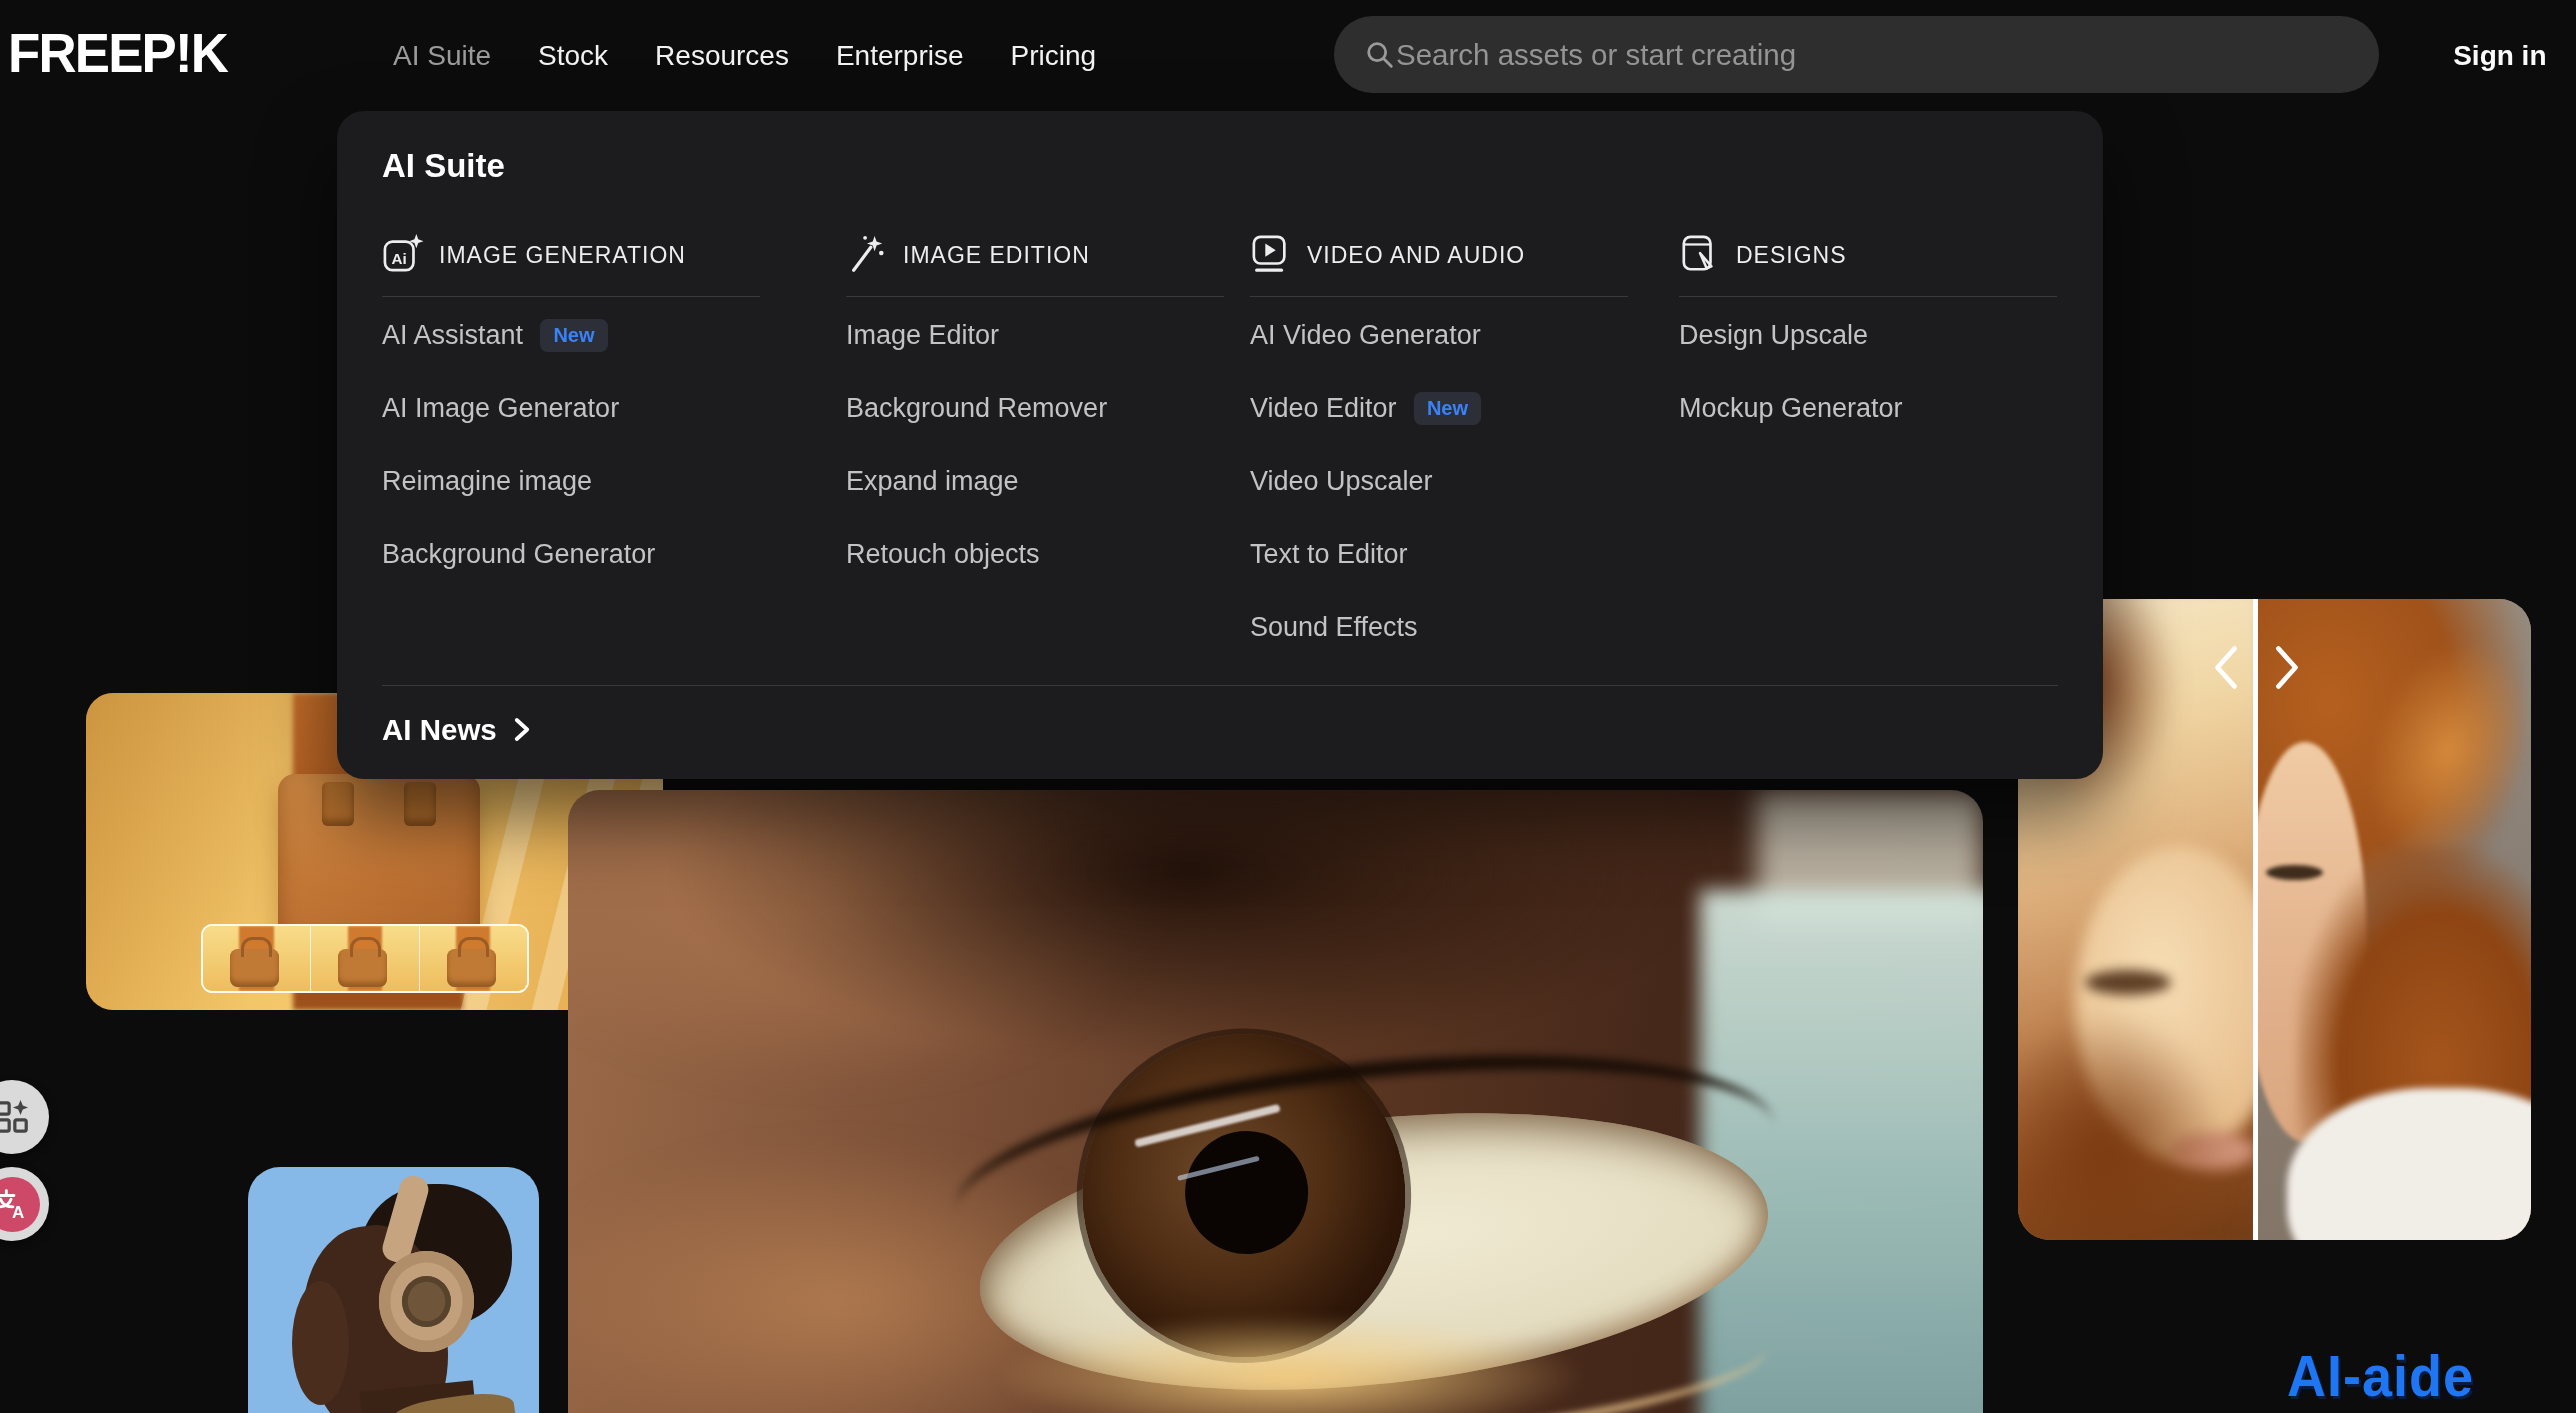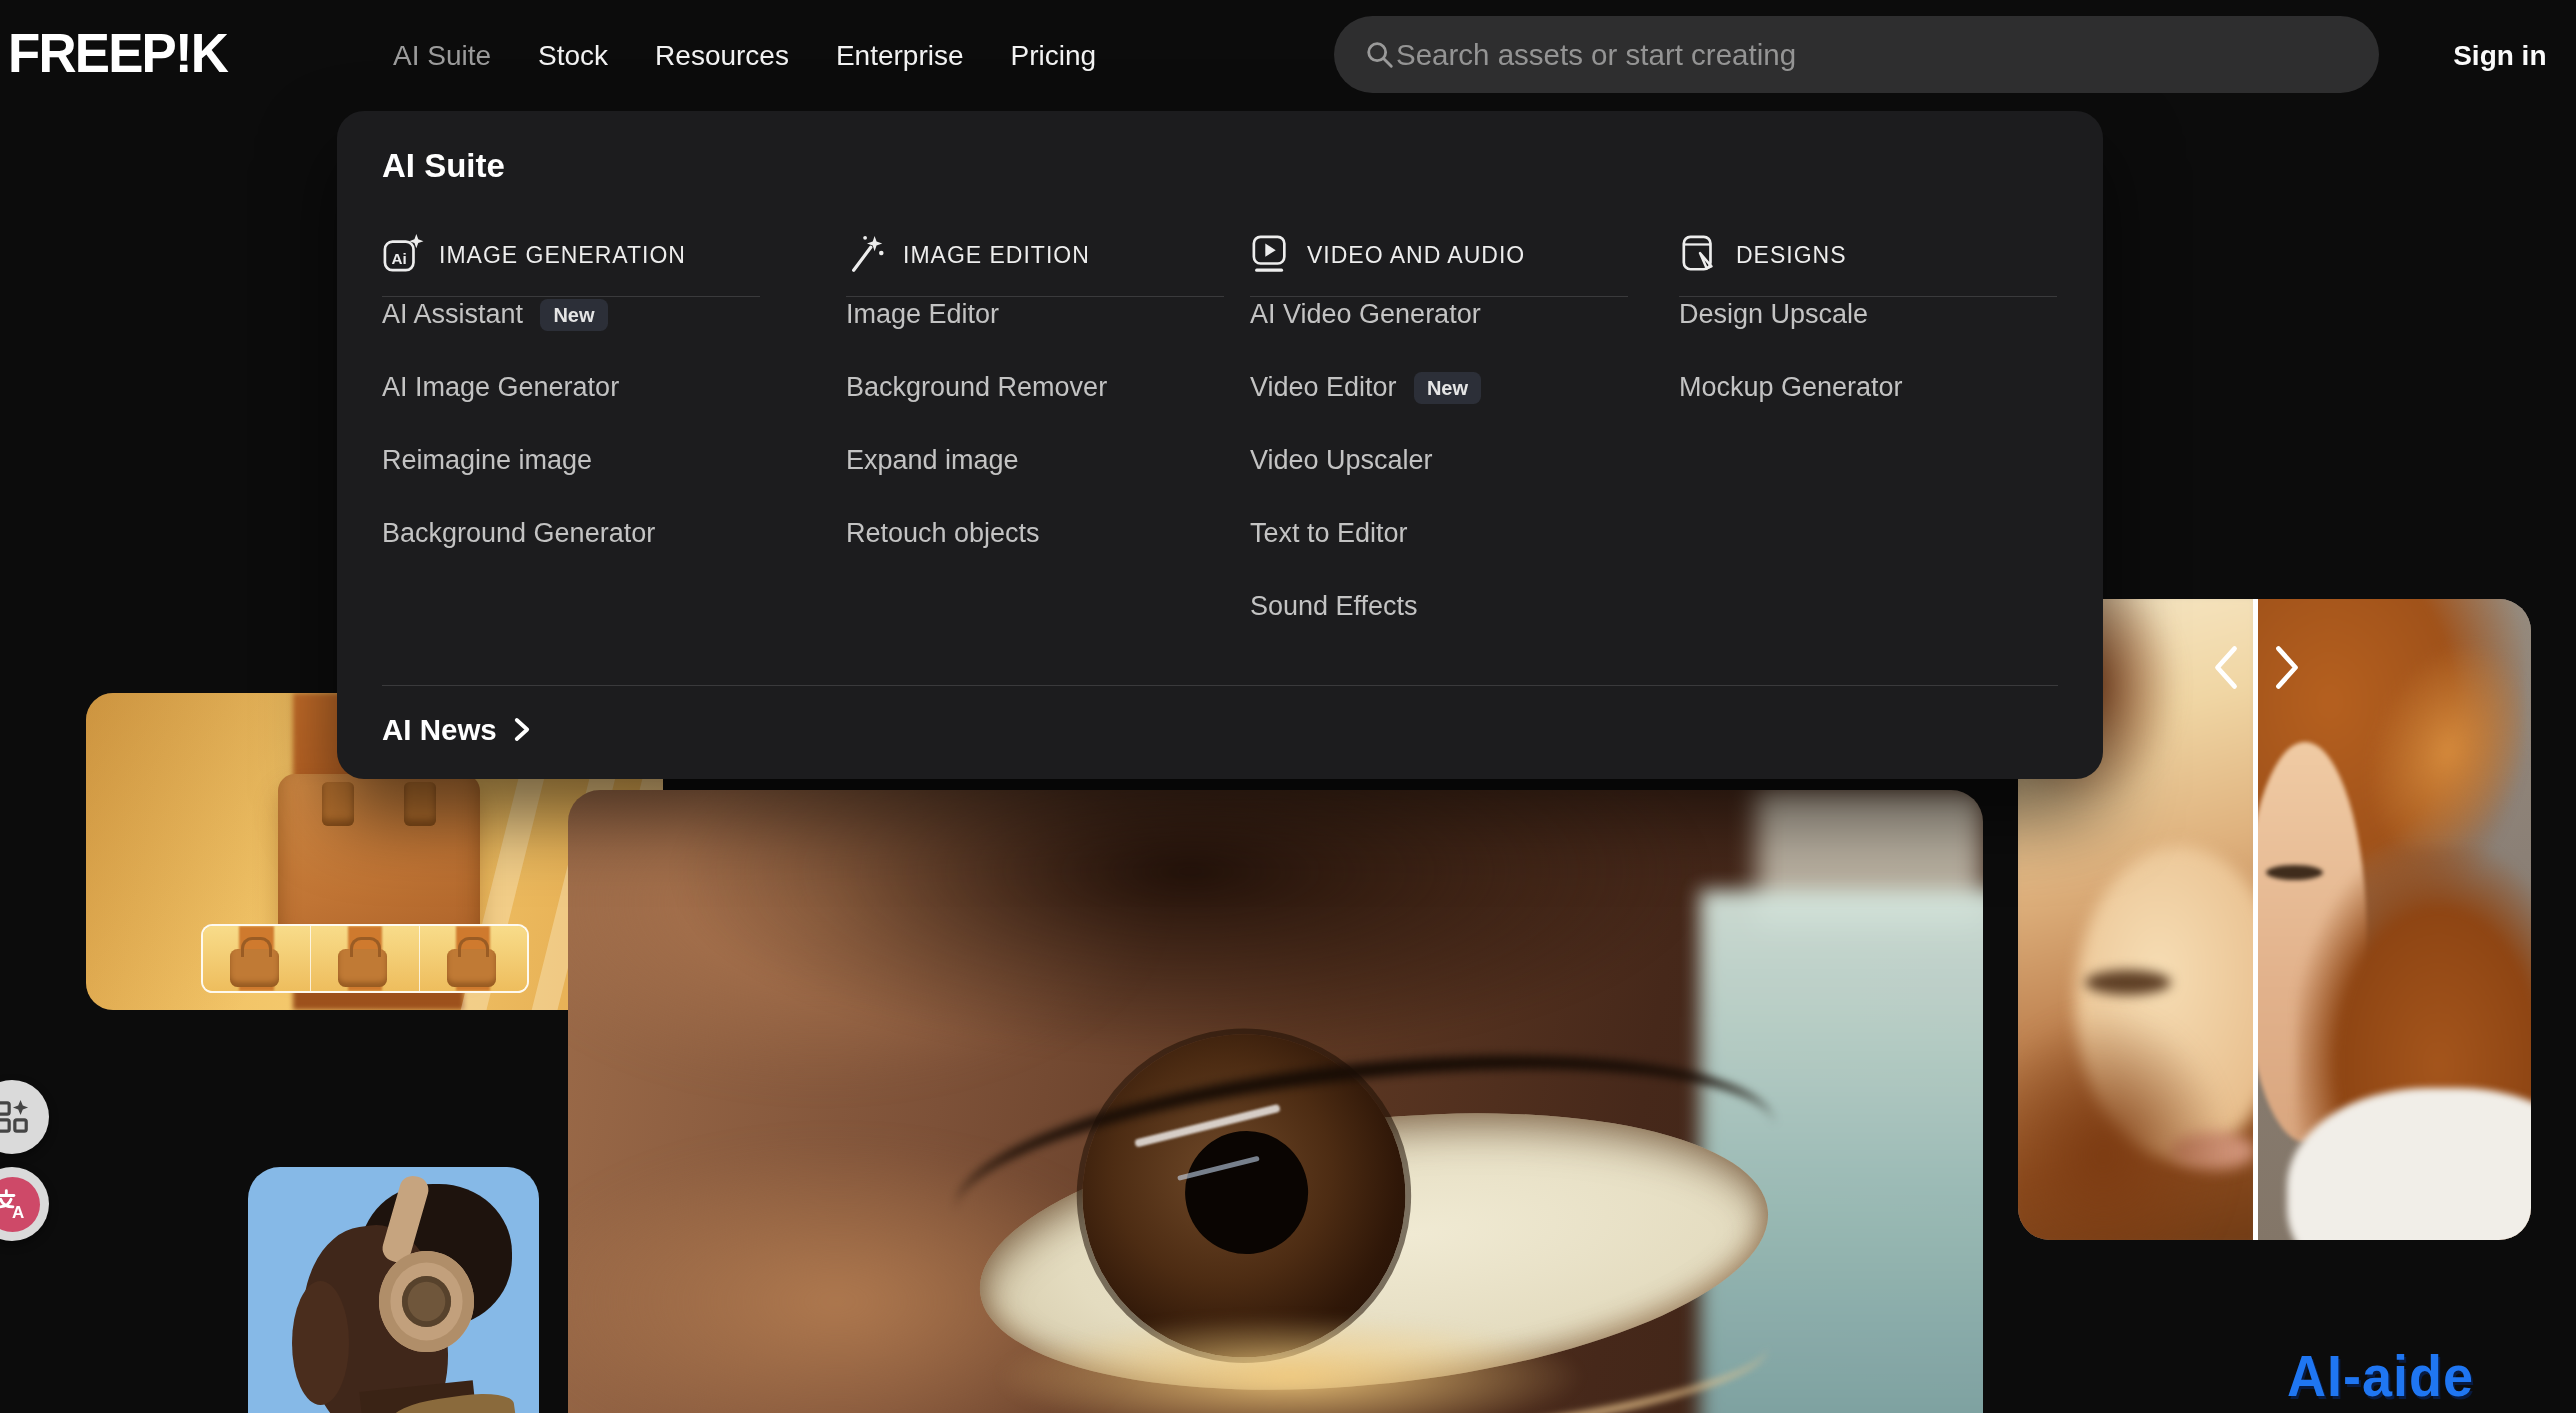--- a/index.html
+++ b/index.html
@@ -30,24 +30,24 @@
     position:absolute; left:337px; top:111px; width:1766px; height:668px;
     background:#1c1c1e; border-radius:27px; z-index:40;
     box-shadow:0 38px 76px rgba(0,0,0,.55);
   }
   .panel-title { position:absolute; left:45px; top:36px; font-size:33px; font-weight:700; color:#fff; }
   .menu-col { position:absolute; top:0; width:378px; height:100%; }
   .col-head { position:absolute; top:120px; left:0; height:49px; display:flex; align-items:center; gap:15px; }
   .col-head .hlabel { font-size:23px; font-weight:500; letter-spacing:1px; color:#ededed; white-space:nowrap; }
   .col-divider { position:absolute; top:185px; left:0; width:378px; height:1px; background:#3a3a3c; }
   .col-items { position:absolute; top:188px; left:0; list-style:none; width:100%; }
-  .col-items li { height:73px; display:flex; align-items:flex-start; font-size:27px; color:#c3c3c3; cursor:pointer; white-space:nowrap; }
+  .col-items li { height:73px; display:flex; align-items:center; font-size:27px; color:#c3c3c3; cursor:pointer; white-space:nowrap; }
   .badge {
     margin-left:17px; padding:5.7px 13.3px 6.7px; border-radius:7.6px; background:#2c2f38;
-    color:#e5e5e5; font-size:20px; font-weight:700; line-height:1;
+    color:#3b82f6; font-size:20px; font-weight:700; line-height:1;
   }
   .panel-foot-divider { position:absolute; left:45px; right:45px; top:574px; height:1px; background:#3a3a3c; }
   .ai-news { position:absolute; left:45px; top:592px; height:53px; display:flex; align-items:center; gap:15px; cursor:pointer; }
   .ai-news .nlabel { font-size:29.5px; font-weight:600; color:#fff; }
 
   
   .card { position:absolute; overflow:hidden; }
   
   .bag-card { left:86px; top:693px; width:577px; height:317px; border-radius:27px;
     background:linear-gradient(100deg,#eeb95a 0%,#f4c96d 45%,#e3a94e 100%); z-index:10; }

